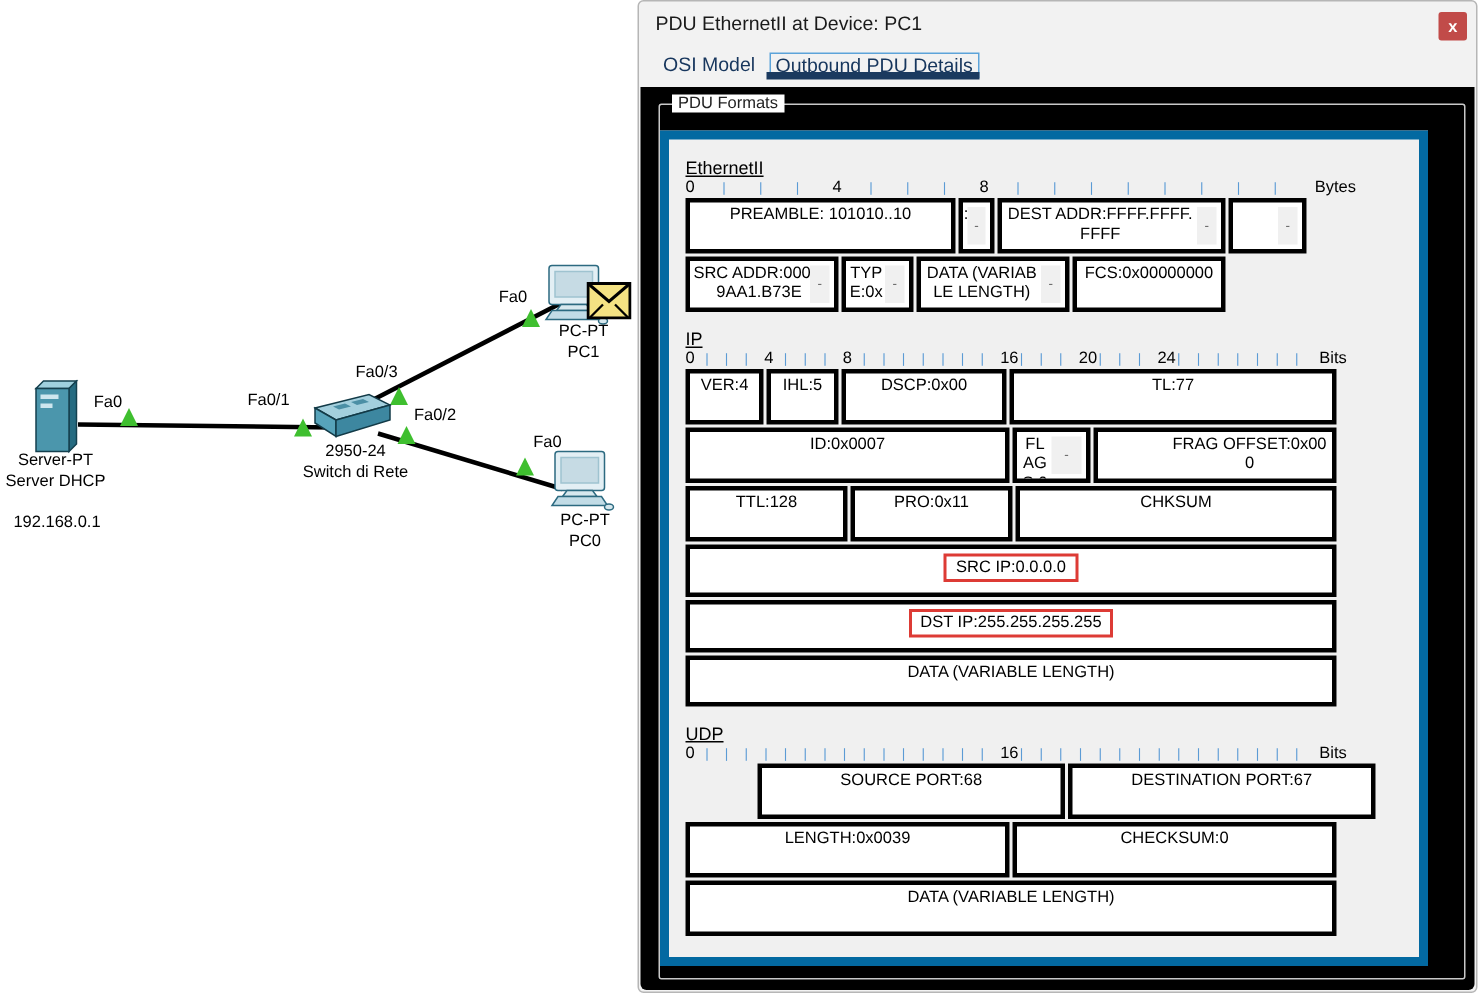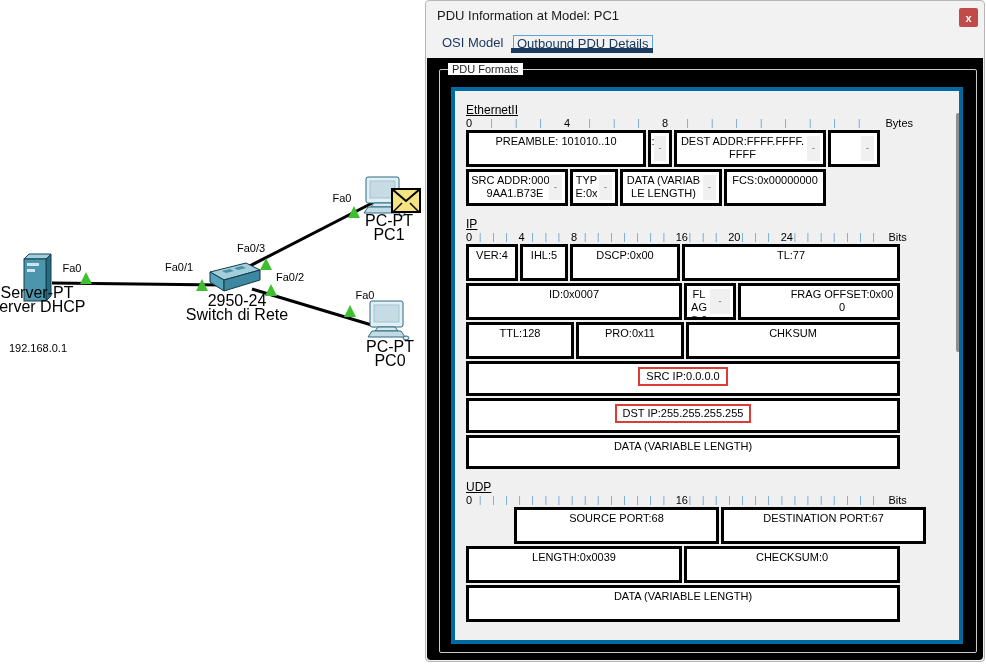--- a/index.html
+++ b/index.html
@@ -3,42 +3,42 @@
 <meta charset="utf-8">
 <style>
   * { margin:0; padding:0; box-sizing:border-box; }
   html,body { width:986px; height:666px; overflow:hidden; background:#ffffff;
               font-family:"Liberation Sans", sans-serif; }
   .abs { position:absolute; }
 
   
   #topology { position:absolute; left:0; top:0; width:430px; height:666px; }
   .lbl { position:absolute; font-size:11px; color:#000; transform:translateX(-50%); white-space:nowrap; }
-  .dev-lbl { position:absolute; font-size:16px; color:#000; text-align:center;
+  .dev-lbl { position:absolute; font-size:11px; color:#000; text-align:center;
              transform:translateX(-50%); line-height:14px; white-space:nowrap; }
 
   
   #dialog { position:absolute; left:425px; top:0; width:560px; height:662px;
             background:#f2f2f2; border:1px solid #b6b6b6; border-radius:4px; }
   #dlg-title { position:absolute; left:11px; top:7px; font-size:13px; color:#1a1a1a; }
   #dlg-close { position:absolute; right:6px; top:7px; width:19px; height:19px;
                background:#c14b49; border-radius:2px; color:#fff; font-size:11px; font-weight:bold;
                display:flex; align-items:center; justify-content:center; cursor:pointer; }
   .tab { position:absolute; top:34px; font-size:13px; color:#17365d; cursor:pointer; white-space:nowrap; }
   #tab-osi { left:16px; }
   #tab-outbound { left:87px; text-decoration:underline; border:1px solid #5ca3d9; padding:0 3px; }
   #tab-underline { position:absolute; left:85px; top:47px; width:142px; height:5px; background:#1b3a5f; }
   #dlg-content { position:absolute; left:1px; right:1px; top:57px; bottom:1px;
                  background:#000000; border-radius:0 0 4px 4px; }
   #groupbox { position:absolute; left:12px; top:11px; width:538px; height:584px;
               border:1px solid #c9c9c9; border-radius:2px; }
   #group-label { position:absolute; left:8px; top:-7px; background:#ffffff; padding:0 4px;
                  font-size:11px; color:#222; }
-  #pdu-panel { position:absolute; left:11px; top:17px; width:512px; height:557px;
-               background:#f0f0f0; border:4px solid #0369a1; overflow:hidden; }
+  #pdu-panel { position:absolute; left:0; top:17px; width:512px; height:557px;
+               background:#f0f0f0; border:6px solid #0369a1; overflow:hidden; }
   #pdu-sections { position:absolute; left:11px; top:12px; width:460px; }
   #scroll-thumb { position:absolute; left:501px; top:22px; width:4px; height:239px;
                   background:#8f8f8f; border-radius:2px; cursor:pointer; }
 
   
   .pdu-section { margin-bottom:11px; }
   .pdu-title { font-size:12px; color:#000; text-decoration:underline; height:14px; line-height:14px; }
   .ruler { display:flex; height:13px; line-height:13px; font-size:11px; align-items:flex-end; }
   .ruler .num  { flex:1; color:#000; white-space:nowrap; }
   .ruler .tick { flex:1; color:#5b9bd5; font-size:9px; }
@@ -111,21 +111,21 @@
     <ellipse cx="42" cy="38" rx="3" ry="2" fill="#d7e8ee" stroke="#2c6a80"></ellipse>
   </svg>
 
   <span class="lbl" style="left:72px;top:262px">Fa0</span>
   <span class="lbl" style="left:179px;top:261px">Fa0/1</span>
   <span class="lbl" style="left:251px;top:242px">Fa0/3</span>
   <span class="lbl" style="left:290px;top:271px">Fa0/2</span>
   <span class="lbl" style="left:342px;top:192px">Fa0</span>
   <span class="lbl" style="left:365px;top:289px">Fa0</span>
 
-  <div class="dev-lbl" style="left:37px;top:286px">
+  <div class="dev-lbl" style="left:37px;top:300px">
     <div>Server-PT</div>
     <div>Server DHCP</div>
   </div>
   <span class="lbl" style="left:38px;top:342px">192.168.0.1</span>
 
   <div class="dev-lbl" style="left:237px;top:294px">
     <div>2950-24</div>
     <div>Switch di Rete</div>
   </div>
 
@@ -134,21 +134,21 @@
     <div>PC1</div>
   </div>
 
   <div class="dev-lbl" style="left:390px;top:340px">
     <div>PC-PT</div>
     <div>PC0</div>
   </div>
 </div>
 
 <div id="dialog">
-  <div id="dlg-title">PDU Information at Model: PC1</div>
+  <div id="dlg-title">PDU EthernetII at Device: PC1</div>
   <div id="dlg-close">
     <span>x</span>
   </div>
 
   <div class="tab" id="tab-osi">OSI Model</div>
   <div class="tab" id="tab-outbound">Outbound PDU Details</div>
   <div id="tab-underline"></div>
 
   <div id="dlg-content">
     <div id="groupbox">

